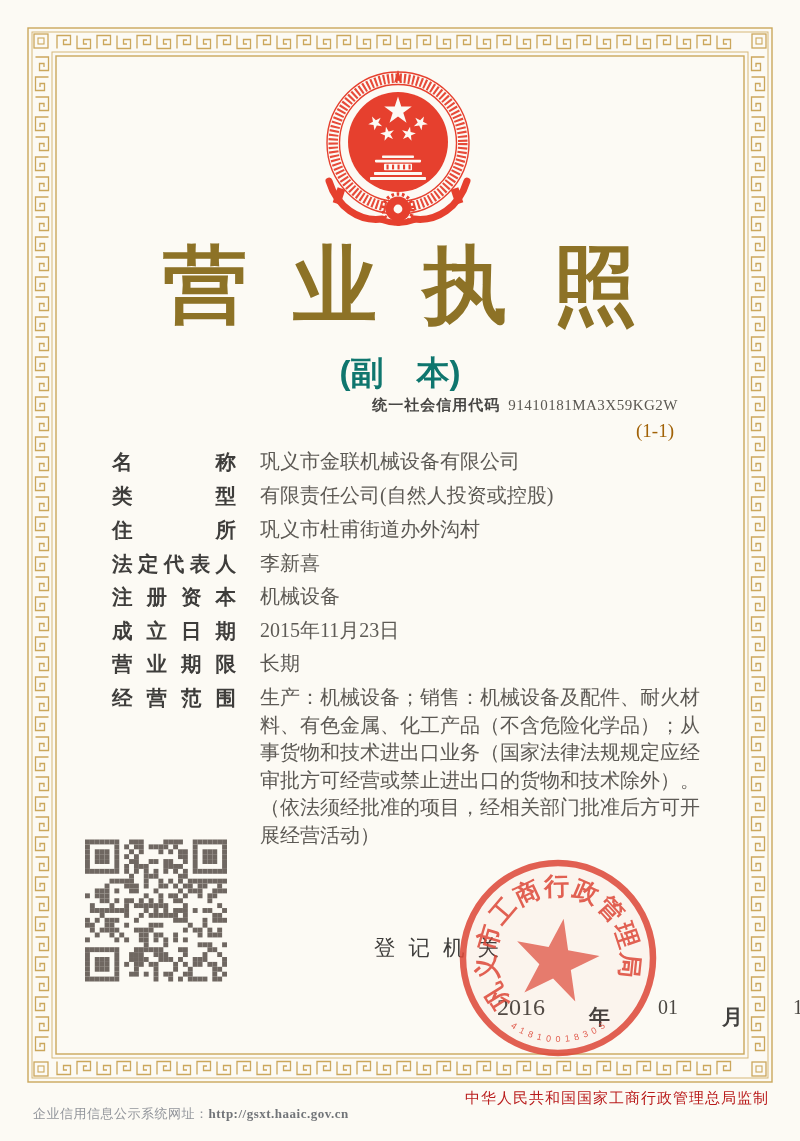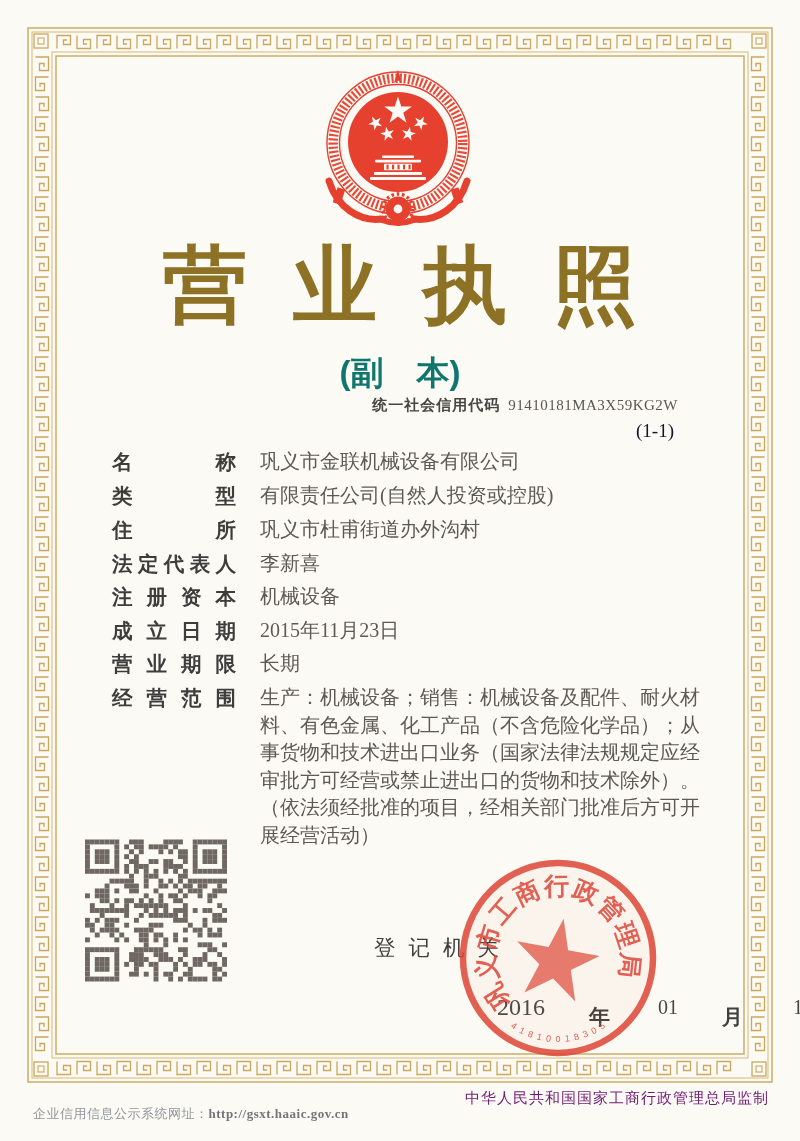--- a/index.html
+++ b/index.html
@@ -23,21 +23,21 @@
   }
   .credit{position:absolute;top:396px;right:122px;text-align:right;}
   .credit-line{font-size:15px;white-space:nowrap;}
   .credit-label{font-weight:bold;color:#474644;letter-spacing:1px;}
   .credit-code{
     font-family:"Liberation Serif","DejaVu Serif",serif;
     color:#5a5751;margin-left:8px;letter-spacing:0.5px;
   }
   .page-no{
     margin-top:5px;font-family:"Liberation Serif","DejaVu Serif",serif;
-    color:#0f172a;font-size:19px;padding-right:4px;
+    color:#a16207;font-size:19px;padding-right:4px;
   }
   .field-row{position:absolute;left:112px;display:flex;align-items:flex-start;}
   .field-label{
     width:124px;display:flex;justify-content:space-between;flex:none;
     font-weight:bold;font-size:20.5px;color:#3e3d3b;
   }
   .field-value{
     margin-left:24px;width:446px;
     font-family:"Liberation Serif","DejaVu Serif",serif;
     font-size:20px;line-height:27.5px;color:#5d5a55;
@@ -57,21 +57,21 @@
     font-family:"Liberation Serif","DejaVu Serif",serif;
     font-size:20px;color:#4b4843;margin-top:2px;
   }
   .date-row .unit{font-size:21px;font-weight:bold;color:#403f3d;margin-top:9px;}
   .ml8{margin-left:8px}.ml12{margin-left:12px}.ml14{margin-left:14px}.ml20{margin-left:20px}
   .footer-left{
     position:absolute;left:33px;top:1089px;font-size:13px;color:#92959b;letter-spacing:0.5px;margin-top:16px;
   }
   .footer-left .url{color:#717478;font-weight:bold;font-family:"Liberation Serif","DejaVu Serif",serif;}
   .footer-right{
-    position:absolute;right:31px;top:1089px;font-size:15px;color:#701a75;letter-spacing:1px;
+    position:absolute;right:31px;top:1089px;font-size:15px;color:#b91c1c;letter-spacing:1px;
   }
 </style>
 </head>
 <body>
 
 <div class="page">
 
   <svg id="frame-svg" width="800" height="1141">
       <defs>
         <path id="mA" d="M3,16.5 L3,3.5 L16.5,3.5 L16.5,12.5 L9.5,12.5 L9.5,8 L13,8" fill="none" stroke="#cba75c" stroke-width="1.3"></path>

